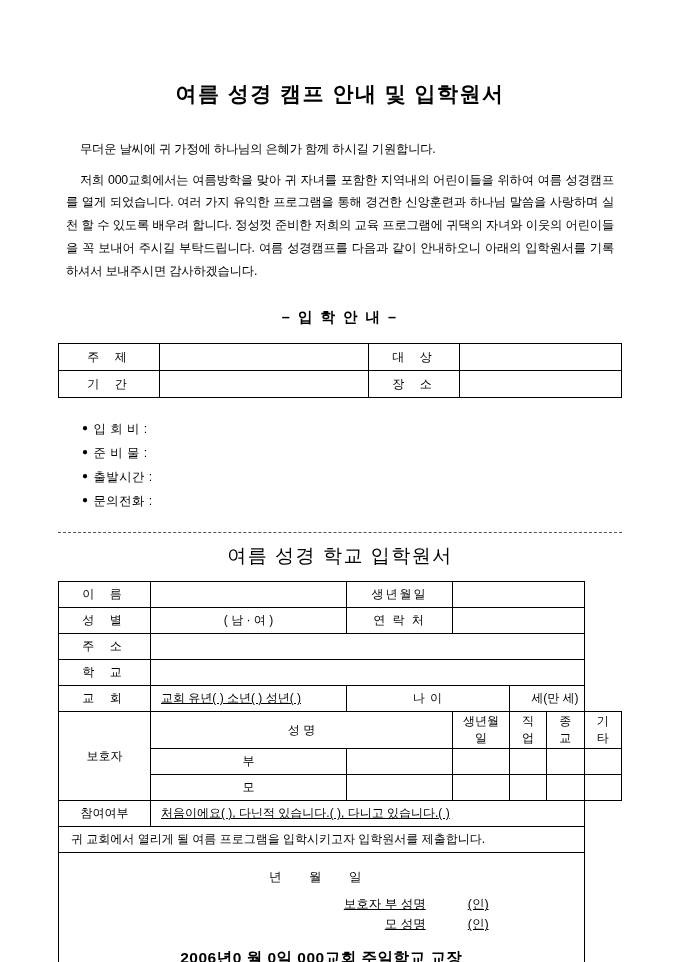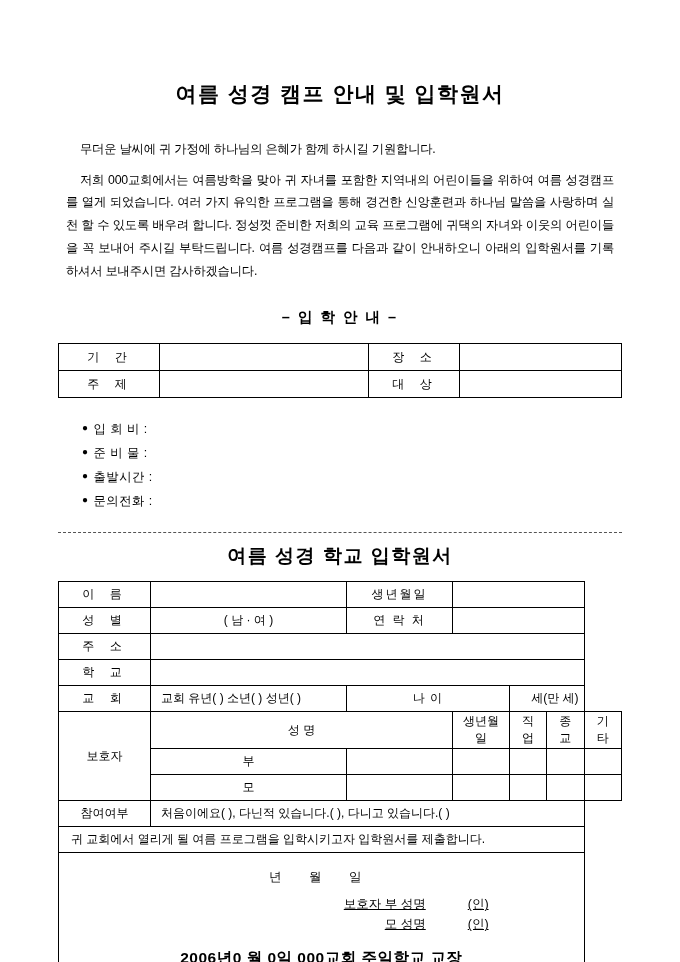--- a/index.html
+++ b/index.html
@@ -87,21 +87,21 @@
     margin-right: 5px;
   }
   .divider {
     border: none;
     border-top: 1px dashed #555;
     margin: 18px 0 10px 0;
   }
   .form-title {
     text-align: center;
     font-size: 19px;
-    font-weight: bold;
+    font-weight: normal;
     letter-spacing: 1.5px;
     margin: 6px 0 12px 0;
   }
   table.app {
     border-collapse: collapse;
     width: 100%;
     font-size: 12px;
   }
   table.app td {
     border: 1px solid #000000;
@@ -131,48 +131,48 @@
   }
   .sig .paren { margin-left: 42px; }
   .closing {
     text-align: center;
     font-weight: bold;
     font-size: 15.5px;
     letter-spacing: 0.5px;
     padding: 14px 0 8px 0;
   }
   .small-ctr { text-align: center; letter-spacing: 1px; }
-  .pad-left { padding-left: 10px !important; }
+  .pad-left { padding-left: 10px !important; text-decoration: underline; }
 </style>
 </head>
 <body>
 
 <div class="page">
 
   <div class="doc-title">여름 성경 캠프 안내 및 입학원서</div>
 
   <div class="intro">
     <p>무더운 날씨에 귀 가정에 하나님의 은혜가 함께 하시길 기원합니다.</p>
     <p>저희 000교회에서는 여름방학을 맞아 귀 자녀를 포함한 지역내의 어린이들을 위하여 여름 성경캠프를 열게 되었습니다. 여러 가지 유익한 프로그램을 통해 경건한 신앙훈련과 하나님 말씀을 사랑하며 실천 할 수 있도록 배우려 합니다. 정성껏 준비한 저희의 교육 프로그램에 귀댁의 자녀와 이웃의 어린이들을 꼭 보내어 주시길 부탁드립니다. 여름 성경캠프를 다음과 같이 안내하오니 아래의 입학원서를 기록하셔서 보내주시면 감사하겠습니다.</p>
   </div>
 
   <div class="section-title">–  입 학 안 내  –</div>
 
   <table class="grid info-table">
     <tbody>
         <tr>
+      <td class="k lbl">주      제</td>
+      <td class="v1"></td>
+      <td class="k2 lbl">대      상</td>
+      <td></td>
+    </tr>
+    <tr>
       <td class="k lbl">기      간</td>
       <td class="v1"></td>
       <td class="k2 lbl">장      소</td>
-      <td></td>
-    </tr>
-    <tr>
-      <td class="k lbl">주      제</td>
-      <td class="v1"></td>
-      <td class="k2 lbl">대      상</td>
       <td></td>
     </tr>
   </tbody>
     </table>
 
   <div class="bullets">
     <div><span class="bullet-dot">●</span><span>입 회 비 :</span></div>
     <div><span class="bullet-dot">●</span><span>준 비 물 :</span></div>
     <div><span class="bullet-dot">●</span><span>출발시간 :</span></div>
     <div><span class="bullet-dot">●</span><span>문의전화 :</span></div>

